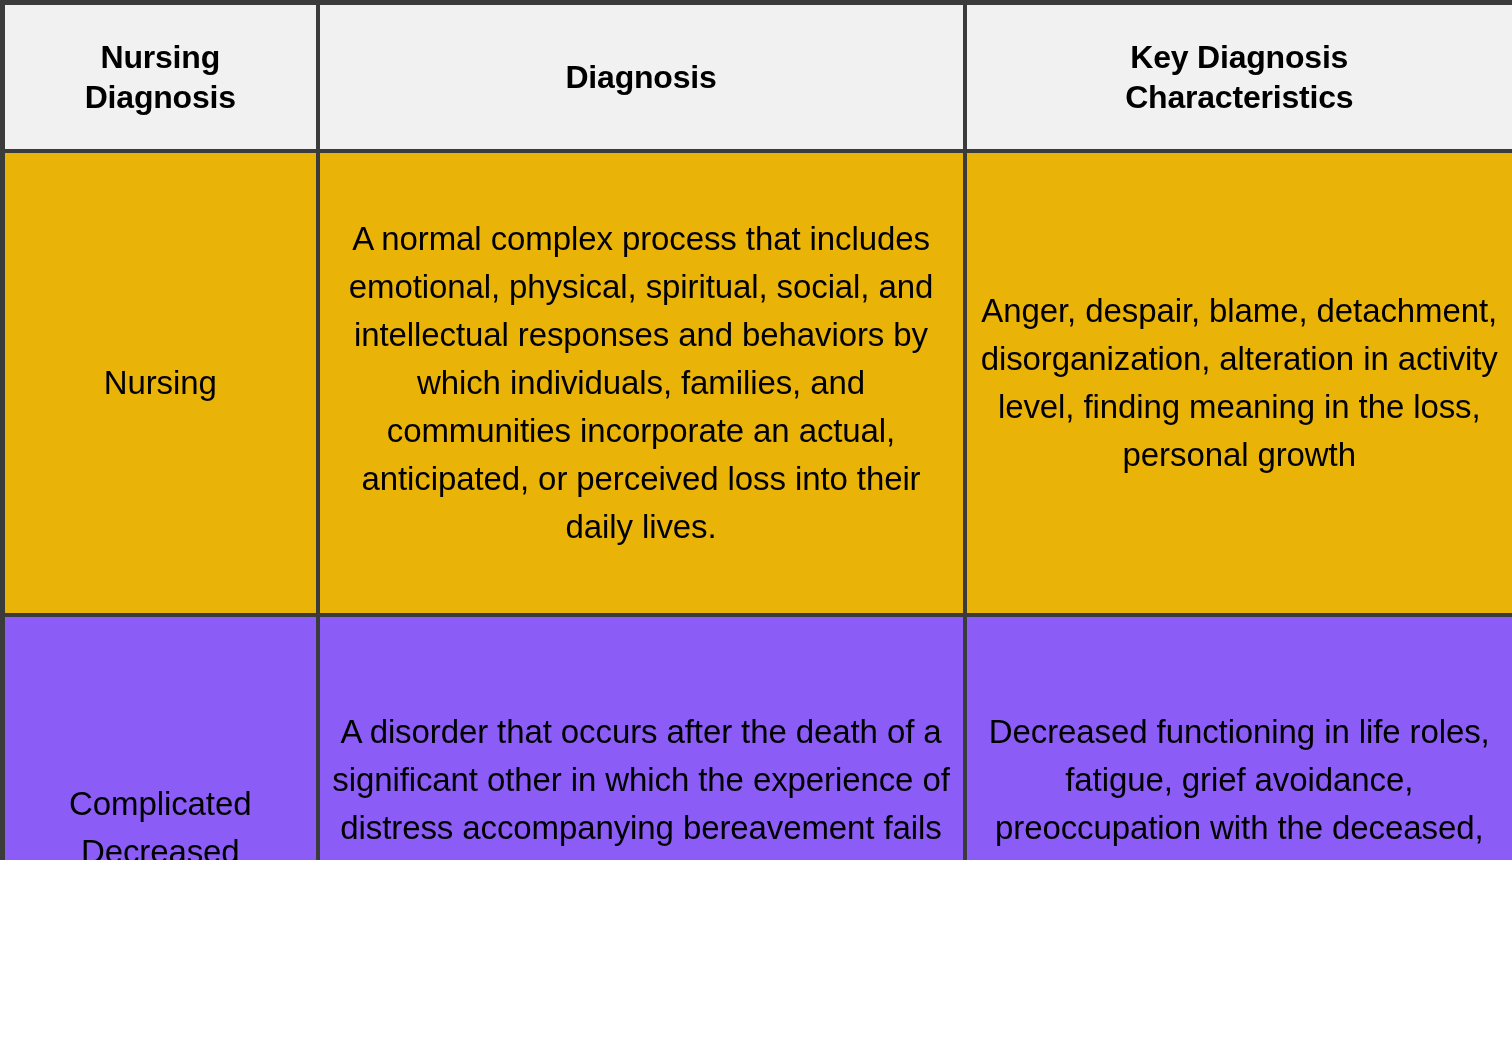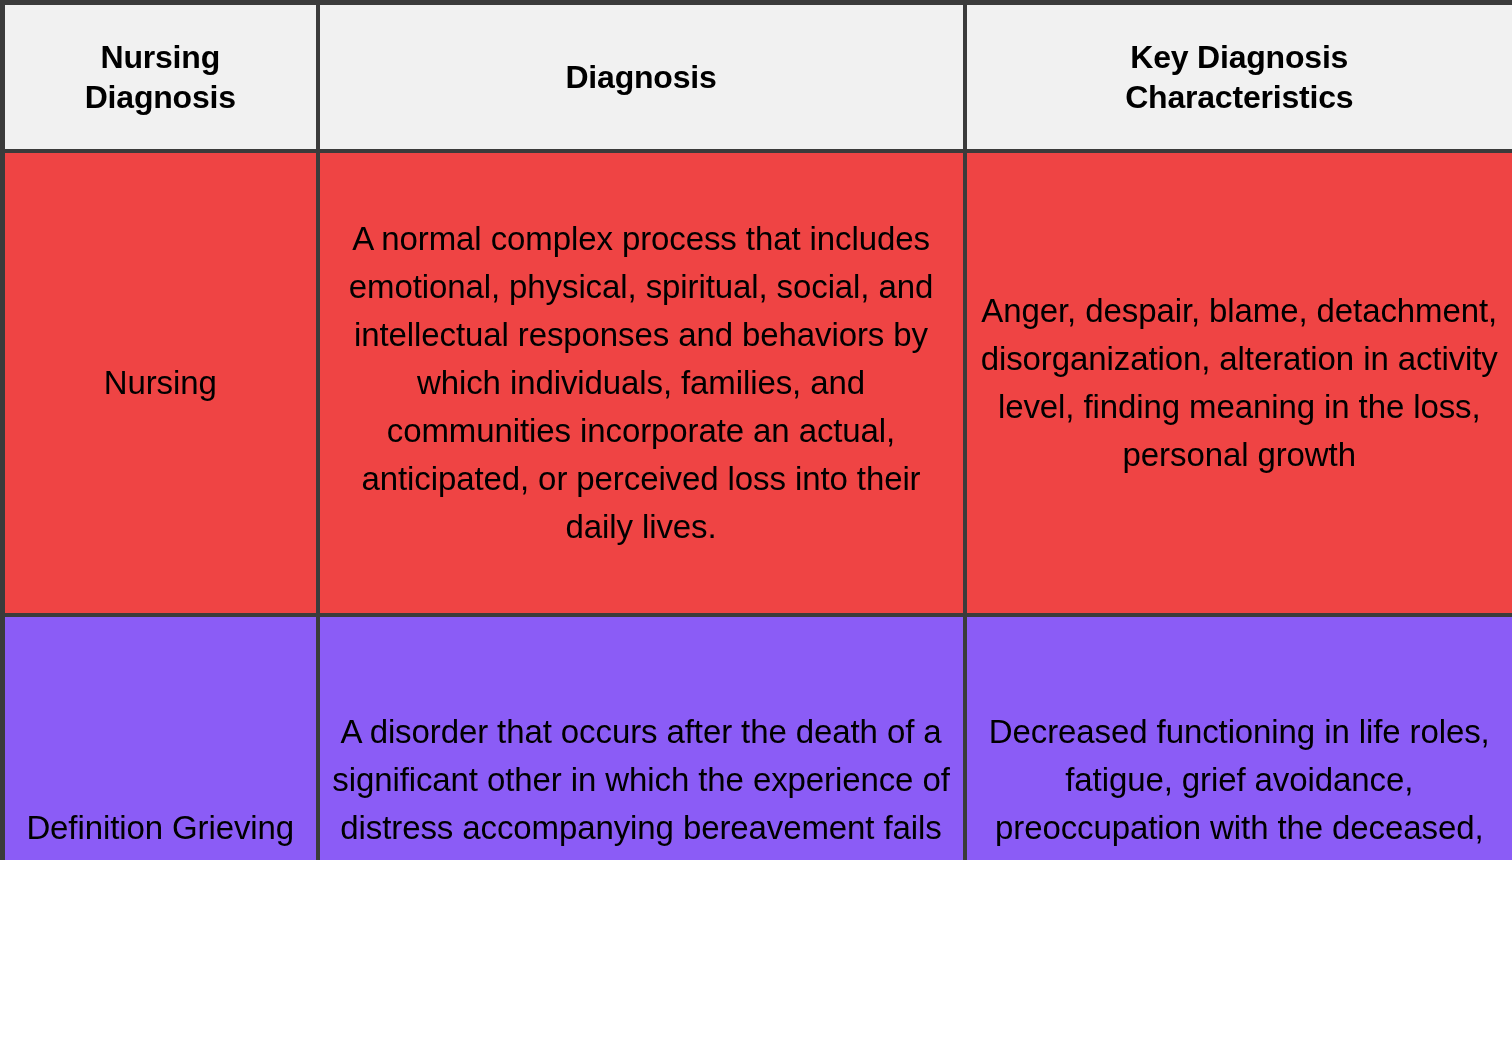--- a/index.html
+++ b/index.html
@@ -60,21 +60,21 @@
   .grief-table tbody td {
     font-weight: normal;
     font-size: 33px;
     line-height: 48px;
     letter-spacing: -0.1px;
   }
   .grief-table tbody td.col-sep {
     border-left: 4px solid #3b3b3b;
   }
   .grief-table tbody tr.row-1 td {
-    background: #ef4444;
+    background: #eab308;
     border-bottom: 4px solid #3b3b3b;
     height: 462px;
   }
   .grief-table tbody tr.row-2 td {
     background: #8b5cf6;
     height: 425px;
   }
   .cell-text {
     display: block;
   }
@@ -104,19 +104,19 @@
         </th>
       </tr>
     </thead>
     <tbody>
       <tr class="row-1">
         <td>Nursing</td>
         <td class="col-sep">A normal complex process that includes emotional, physical, spiritual, social, and intellectual responses and behaviors by which individuals, families, and communities incorporate an actual, anticipated, or perceived loss into their daily lives.</td>
         <td class="col-sep">Anger, despair, blame, detachment, disorganization, alteration in activity level, finding meaning in the loss, personal growth</td>
       </tr>
       <tr class="row-2">
-        <td>Definition Grieving</td>
+        <td>Complicated Decreased</td>
         <td class="col-sep">A disorder that occurs after the death of a significant other in which the experience of distress accompanying bereavement fails to follow normative expectations and manifests in functional impairment.</td>
         <td class="col-sep">Decreased functioning in life roles, fatigue, grief avoidance, preoccupation with the deceased, self-blame, separation distress, traumatic distress</td>
       </tr>
     </tbody>
   </table>
 </div>
 
 </body></html>

